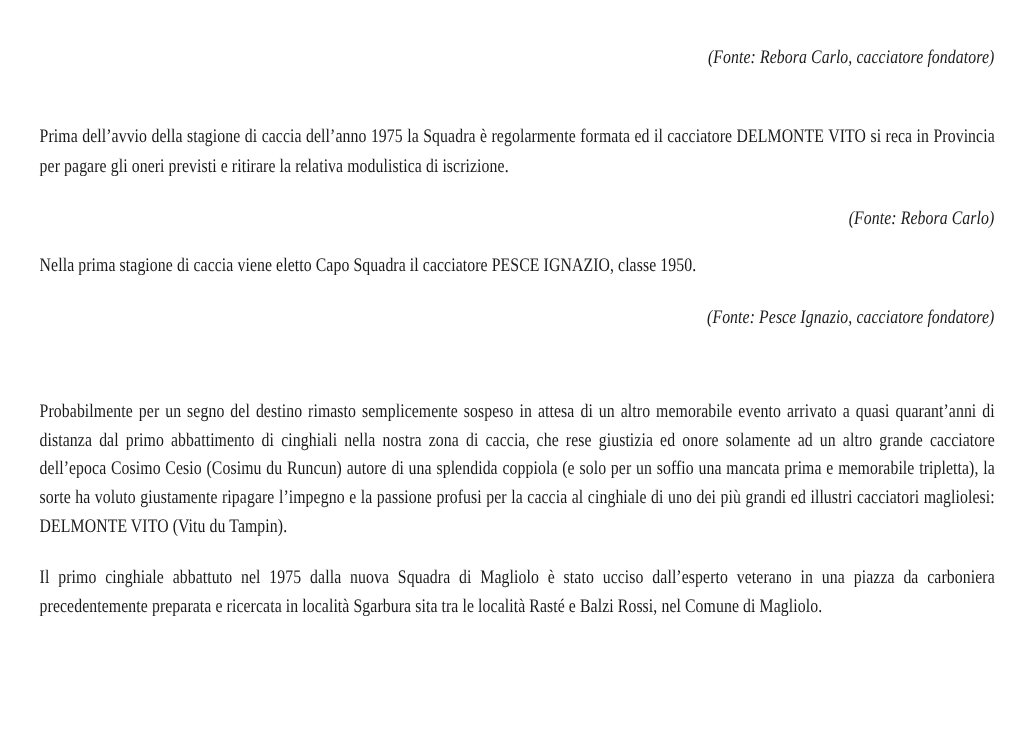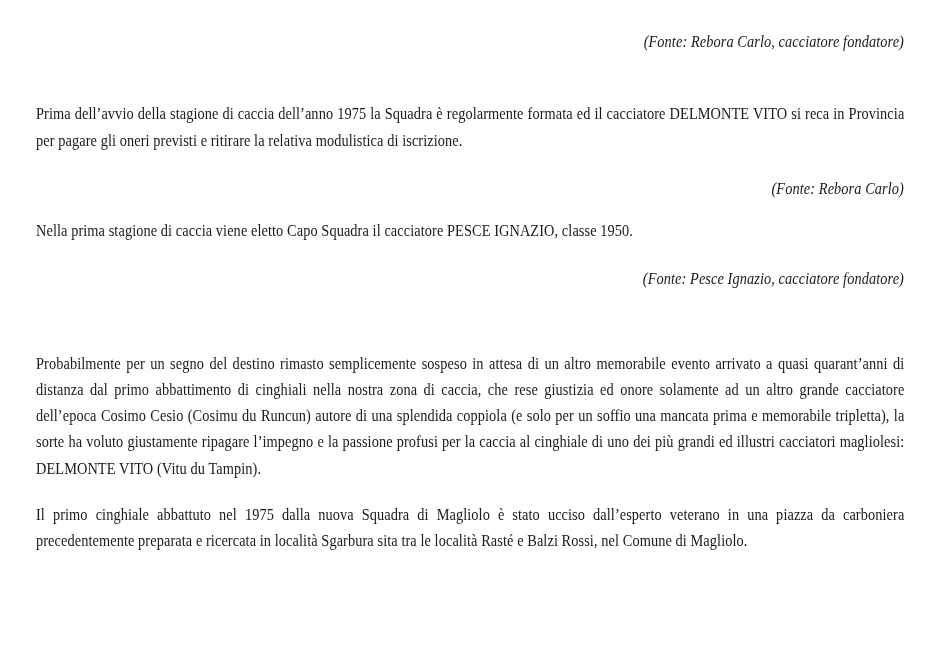--- a/index.html
+++ b/index.html
@@ -15,21 +15,21 @@
     overflow: hidden;
   }
   .page {
     position: relative;
     width: 940px;
     height: 664px;
     box-sizing: border-box;
     padding: 0 36px;
   }
   .doc-body {
-    padding-top: 28px;
+    padding-top: 38px;
   }
   p {
     margin: 0;
     font-size: 17.5px;
     line-height: 1.5;
     font-family: "Liberation Serif", serif;
     font-stretch: condensed;
     transform: scaleX(0.82);
     transform-origin: left top;
     width: 122%;

